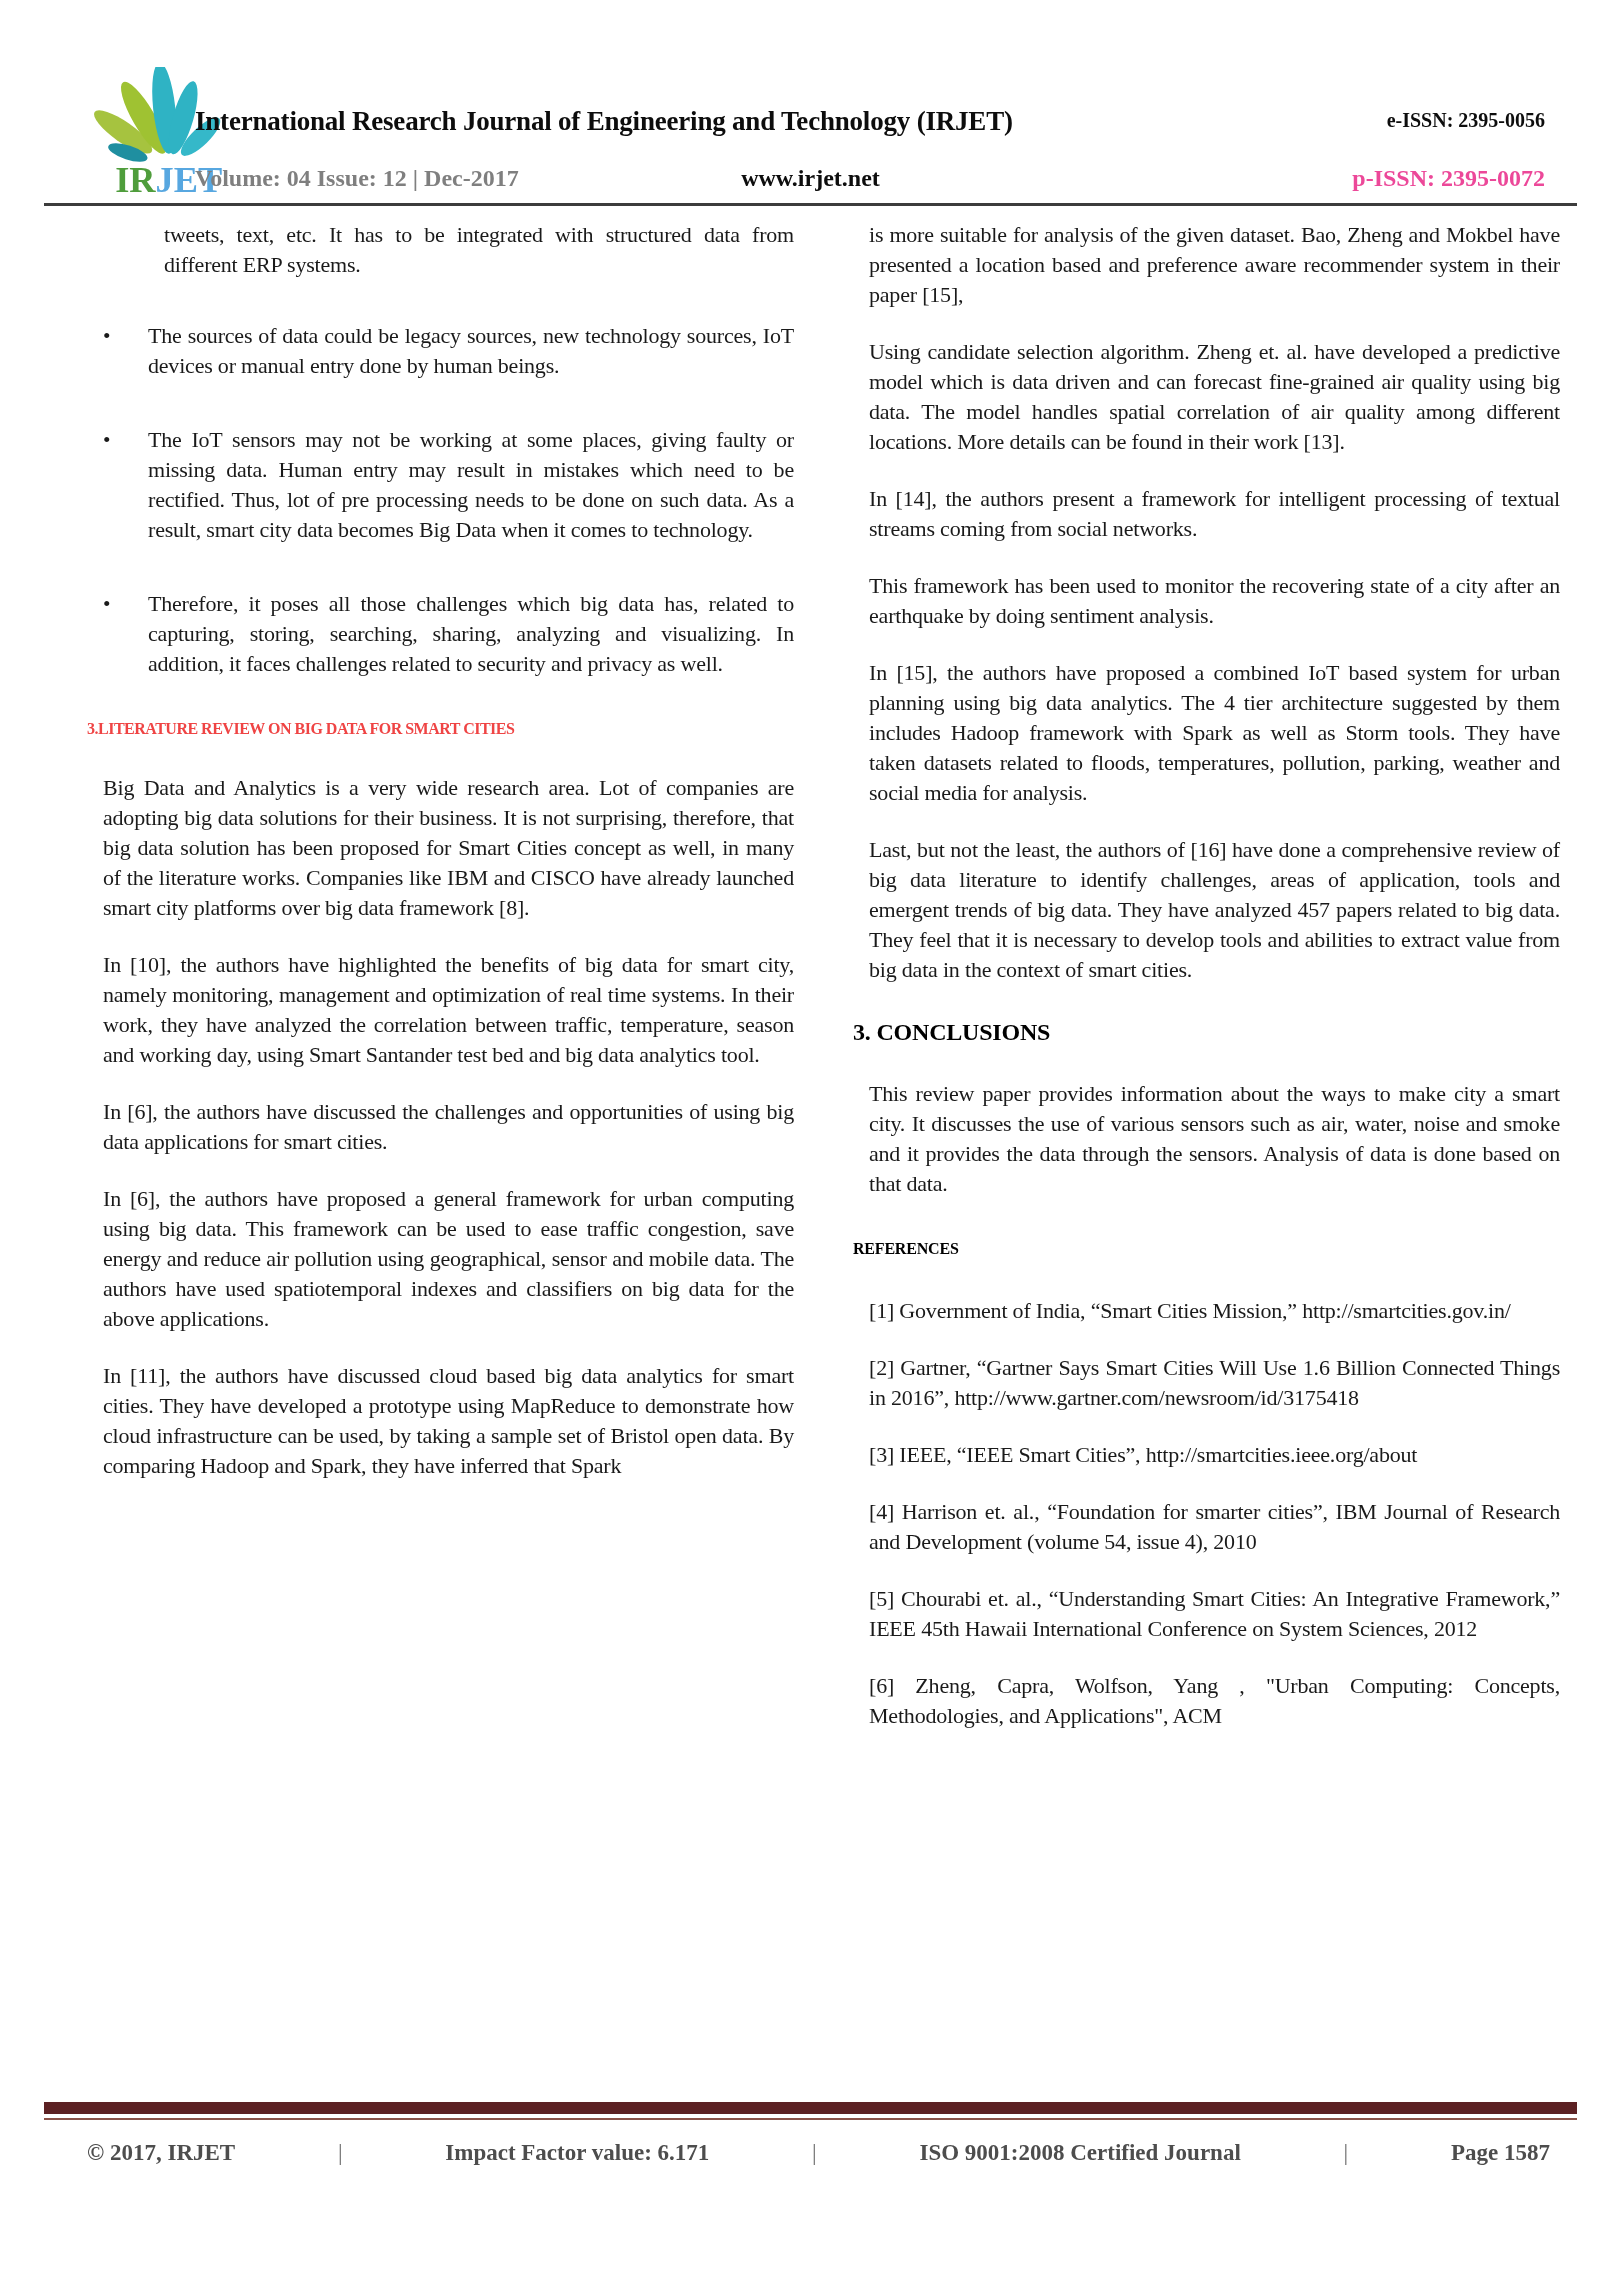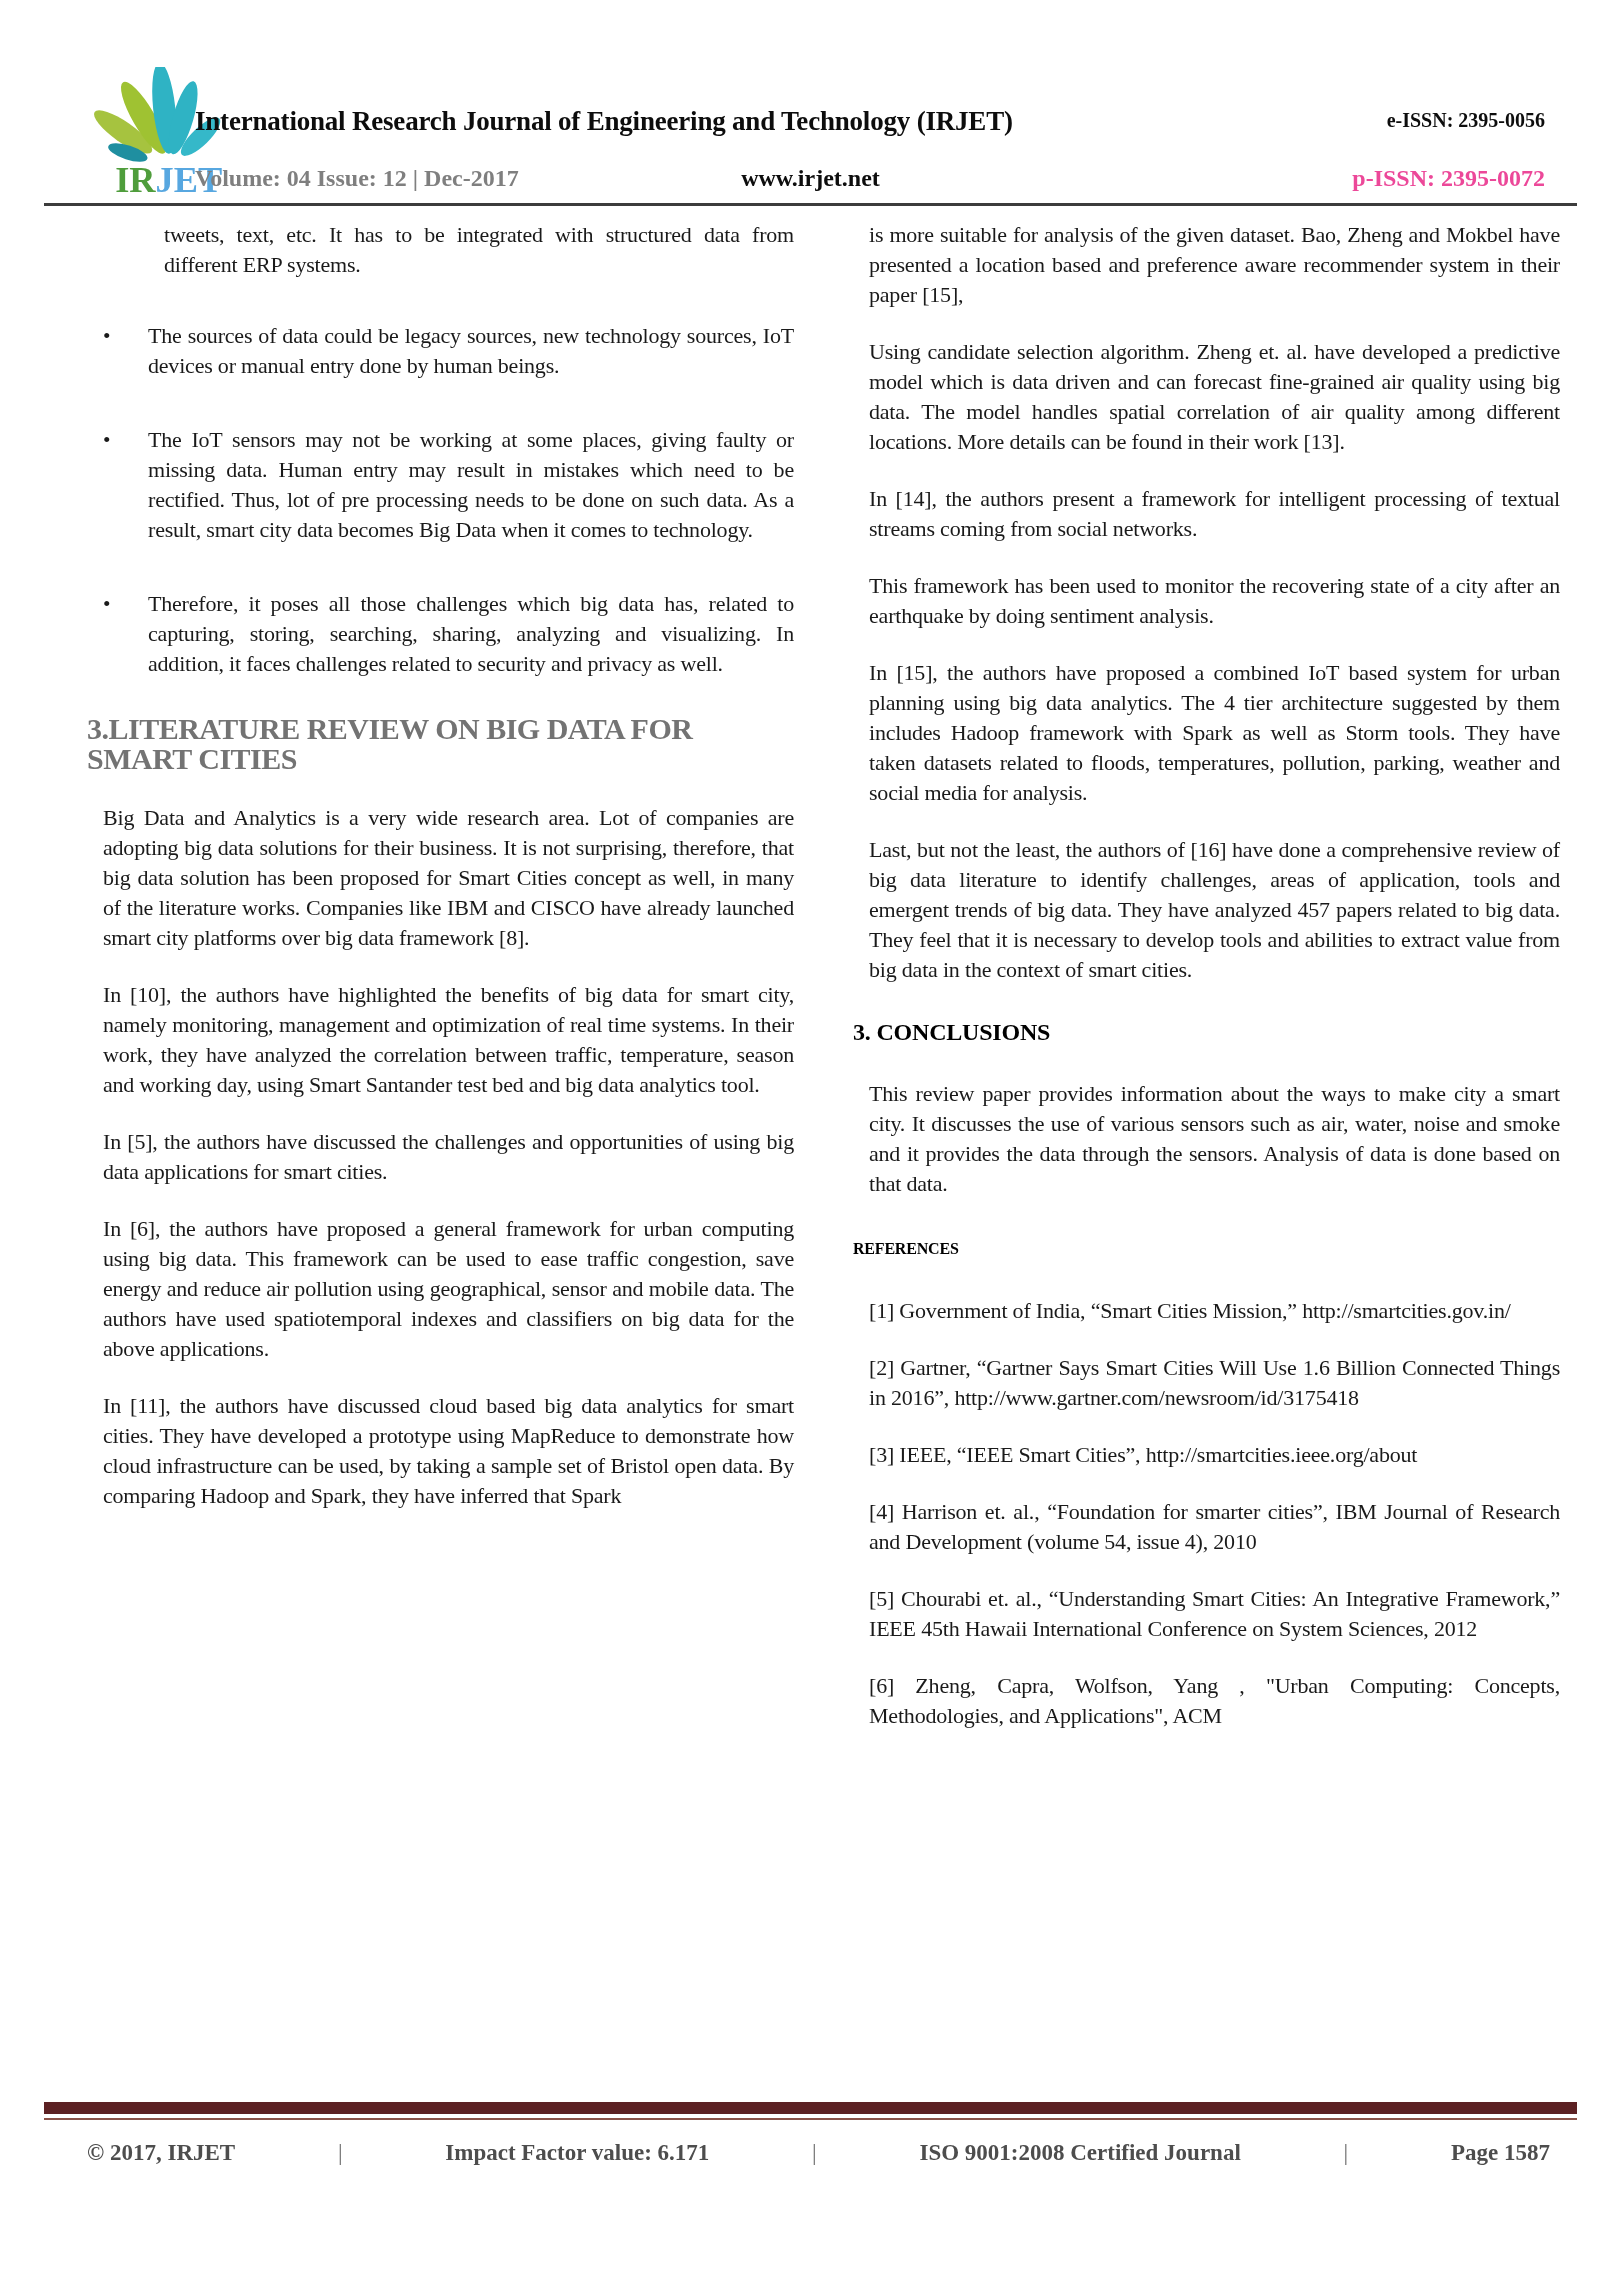--- a/index.html
+++ b/index.html
@@ -49,22 +49,22 @@
   .col-left  { left:87px; }
   .col-right { left:853px; }
 
   .para { margin:0 0 27px 16px; }
   .hang { padding-left:61px; }
 
   .bullet-item { position:relative; padding-left:61px; margin:0 0 44px 0; }
   .bullet-dot  { position:absolute; left:16px; top:0; font-size:21.4px; }
 
   .section-heading {
-    font-weight:bold; font-size:30px; text-align:left;
-    letter-spacing:-0.5px; margin:35px 0 28.5px 0; color:#737373;
+    font-weight:bold; font-size:16px; text-align:left;
+    letter-spacing:-0.5px; margin:35px 0 28.5px 0; color:#ef4444;
   }
   .sub-heading {
     font-weight:bold; font-size:24px; text-align:left;
     margin:8px 0 32px 0; color:#000;
   }
   .refs-heading {
     font-weight:bold; font-size:16px; text-align:left;
     margin:11px 0 32px 0; color:#000;
   }
 
@@ -126,21 +126,21 @@
     </div>
     <div class="bullet-item" style="margin-bottom:16px;">
       <span class="bullet-dot">•</span>
       <span>Therefore, it poses all those challenges which big data has, related to capturing, storing, searching, sharing, analyzing and visualizing. In addition, it faces challenges related to security and privacy as well.</span>
     </div>
 
     <div class="section-heading">3.LITERATURE REVIEW ON BIG DATA FOR SMART CITIES</div>
 
     <div class="para">Big Data and Analytics is a very wide research area. Lot of companies are adopting big data solutions for their business. It is not surprising, therefore, that big data solution has been proposed for Smart Cities concept as well, in many of the literature works. Companies like IBM and CISCO have already launched smart city platforms over big data framework [8].</div>
     <div class="para">In [10], the authors have highlighted the benefits of big data for smart city, namely monitoring, management and optimization of real time systems. In their work, they have analyzed the correlation between traffic, temperature, season and working day, using Smart Santander test bed and big data analytics tool.</div>
-    <div class="para">In [5], the authors have discussed the challenges and opportunities of using big data applications for smart cities.</div>
+    <div class="para">In [6], the authors have discussed the challenges and opportunities of using big data applications for smart cities.</div>
     <div class="para">In [6], the authors have proposed a general framework for urban computing using big data. This framework can be used to ease traffic congestion, save energy and reduce air pollution using geographical, sensor and mobile data. The authors have used spatiotemporal indexes and classifiers on big data for the above applications.</div>
     <div class="para">In [11], the authors have discussed cloud based big data analytics for smart cities. They have developed a prototype using MapReduce to demonstrate how cloud infrastructure can be used, by taking a sample set of Bristol open data. By comparing Hadoop and Spark, they have inferred that Spark</div>
   </div>
 
   <div class="col col-right">
     <div class="para">is more suitable for analysis of the given dataset. Bao, Zheng and Mokbel have presented a location based and preference aware recommender system in their paper [15],</div>
     <div class="para">Using candidate selection algorithm. Zheng et. al. have developed a predictive model which is data driven and can forecast fine-grained air quality using big data. The model handles spatial correlation of air quality among different locations. More details can be found in their work [13].</div>
     <div class="para">In [14], the authors present a framework for intelligent processing of textual streams coming from social networks.</div>
     <div class="para">This framework has been used to monitor the recovering state of a city after an earthquake by doing sentiment analysis.</div>
     <div class="para">In [15], the authors have proposed a combined IoT based system for urban planning using big data analytics. The 4 tier architecture suggested by them includes Hadoop framework with Spark as well as Storm tools. They have taken datasets related to floods, temperatures, pollution, parking, weather and social media for analysis.</div>

